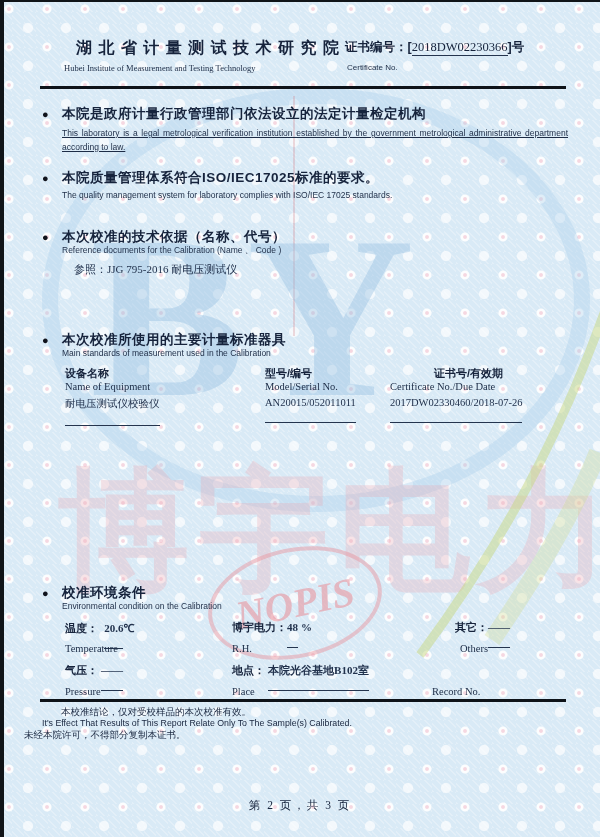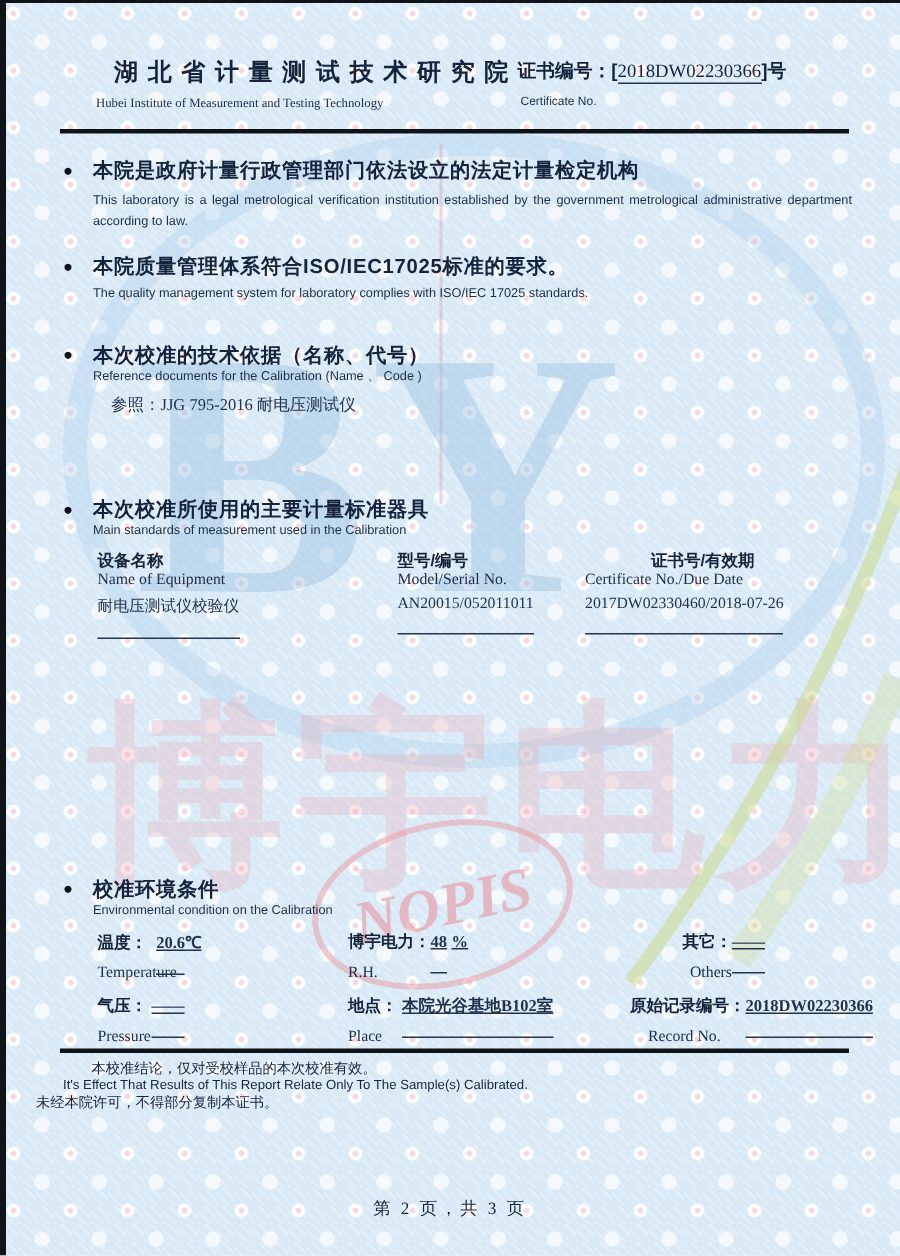--- a/index.html
+++ b/index.html
@@ -53,21 +53,21 @@
   .just{width:506px;text-align:justify;line-height:14px;}
   .u{border-bottom:1px solid #24344e;padding-bottom:14px;}
 
   
   .tbl-cn{font-size:11px;font-weight:bold;color:#16233c;white-space:nowrap;}
   .tbl-en{font-family:"Liberation Serif",serif;font-size:10.5px;color:#20304a;white-space:nowrap;}
   .tbl-val{font-family:"Liberation Serif",serif;font-size:10.5px;color:#22324d;white-space:nowrap;}
 
   
   .env-lab{font-size:11px;font-weight:bold;color:#16233c;white-space:nowrap;}
-  .env-val{font-family:"Liberation Serif",serif;font-size:11px;color:#22324d;text-decoration:underline;}
+  .env-val{font-family:"Liberation Serif",serif;font-size:11px;color:#22324d;}
   .env-en{font-family:"Liberation Serif",serif;font-size:10.5px;color:#20304a;white-space:nowrap;}
 
   
   .note-cn{font-size:9.5px;color:#16233c;}
   .note-en{font-size:8.8px;color:#16233c;}
   .footer{left:0;top:798px;width:600px;text-align:center;font-family:"Liberation Serif",serif;
           font-size:11.5px;color:#16233c;letter-spacing:2px;}
 </style>
 </head>
 <body>
@@ -88,21 +88,21 @@
   <div class="abs edge-top"></div>
 
   <div class="abs inst-cn">湖 北 省 计 量 测 试 技 术 研 究 院</div>
   <div class="abs inst-en">Hubei Institute of Measurement and Testing Technology</div>
   <div class="abs certno"><span>证书编号：</span><span>[</span><span class="num">2018DW02230366</span><span>]</span><span>号</span></div>
   <div class="abs certno-en">Certificate No.</div>
   <div class="abs rule rule1"></div>
 
   <div class="abs bullet" style="left:42px;top:108px;">●</div>
   <div class="abs h-cn" style="left:62px;top:105px;">本院是政府计量行政管理部门依法设立的法定计量检定机构</div>
-  <div class="abs h-en just" style="left:62px;top:126px;">This laboratory is a legal metrological verification institution established by the government metrological administrative department according to law.</div>
+  <div class="abs h-en just" style="left:62px;top:126px;text-decoration:underline;">This laboratory is a legal metrological verification institution established by the government metrological administrative department according to law.</div>
 
   <div class="abs bullet" style="left:42px;top:172px;">●</div>
   <div class="abs h-cn" style="left:62px;top:169px;">本院质量管理体系符合ISO/IEC17025标准的要求。</div>
   <div class="abs h-en" style="left:62px;top:190px;">The quality management system for laboratory complies with ISO/IEC 17025 standards.</div>
 
   <div class="abs bullet" style="left:42px;top:231px;">●</div>
   <div class="abs h-cn" style="left:62px;top:228px;">本次校准的技术依据（名称、代号）</div>
   <div class="abs h-en" style="left:62px;top:245px;">Reference documents for the Calibration (Name 、 Code )</div>
   <div class="abs body-serif" style="left:74px;top:262px;">参照：JJG 795-2016 耐电压测试仪</div>
 
@@ -134,21 +134,20 @@
 
   <div class="abs env-lab" style="left:455px;top:620px;"><span>其它：</span><span class="env-val u">——</span></div>
   <div class="abs env-en" style="left:460px;top:643px;">Others</div>
 
   <div class="abs env-lab" style="left:65px;top:663px;"><span>气压：</span>&nbsp;<span class="env-val u">——</span></div>
   <div class="abs env-en" style="left:65px;top:686px;">Pressure</div>
 
   <div class="abs env-lab" style="left:232px;top:663px;"><span>地点：</span>&nbsp;<span class="env-val u">本院光谷基地B102室</span></div>
   <div class="abs env-en" style="left:232px;top:686px;">Place</div>
 
-  <div class="abs env-lab" style="left:420px;top:663px;"><span>原始记录编号：</span><span class="env-val u">2018DW02230366</span></div>
   <div class="abs env-en" style="left:432px;top:686px;">Record No.</div>
 
   <div class="abs rule rule2"></div>
 
   <div class="abs note-cn" style="left:42px;top:706px;margin-left:19px;">本校准结论，仅对受校样品的本次校准有效。</div>
   <div class="abs note-en" style="left:42px;top:718px;">It's Effect That Results  of This Report Relate Only To The Sample(s) Calibrated.</div>
   <div class="abs note-cn" style="left:24px;top:729px;">未经本院许可，不得部分复制本证书。</div>
 
   <div class="abs footer">第 2 页，共 3 页</div>
 

